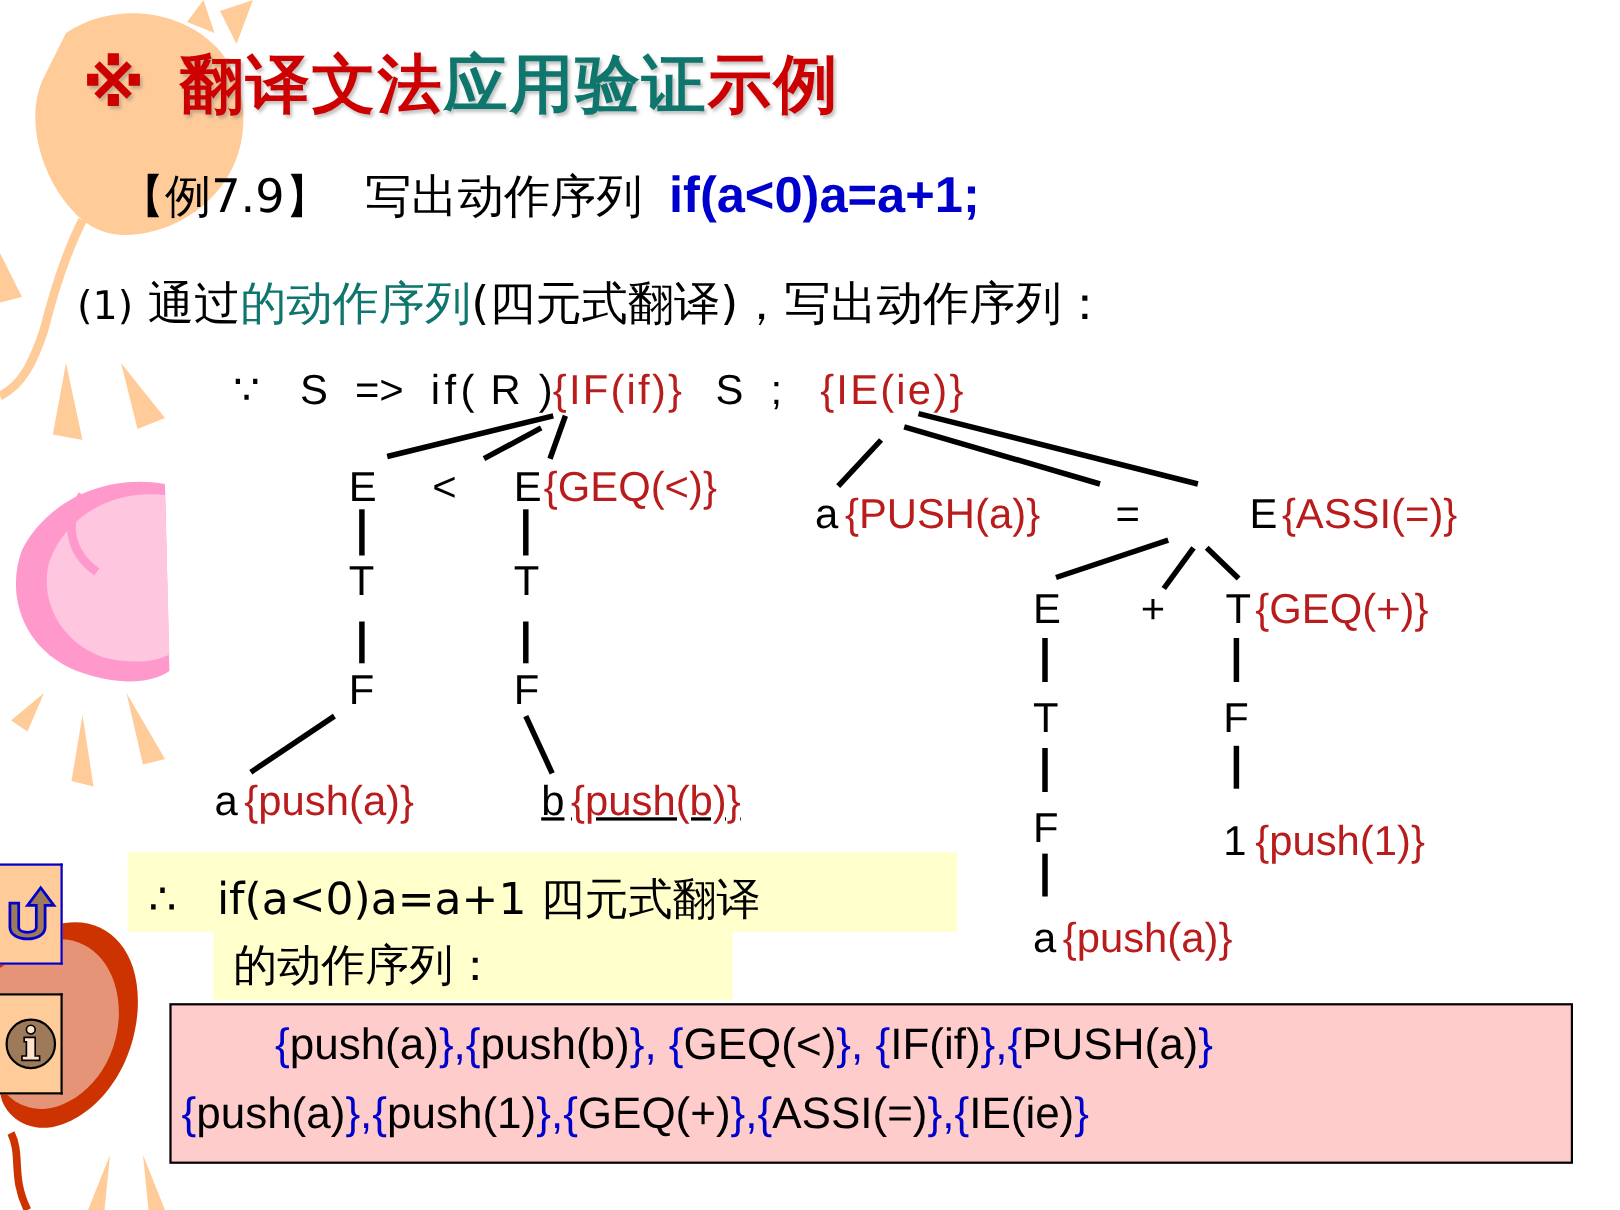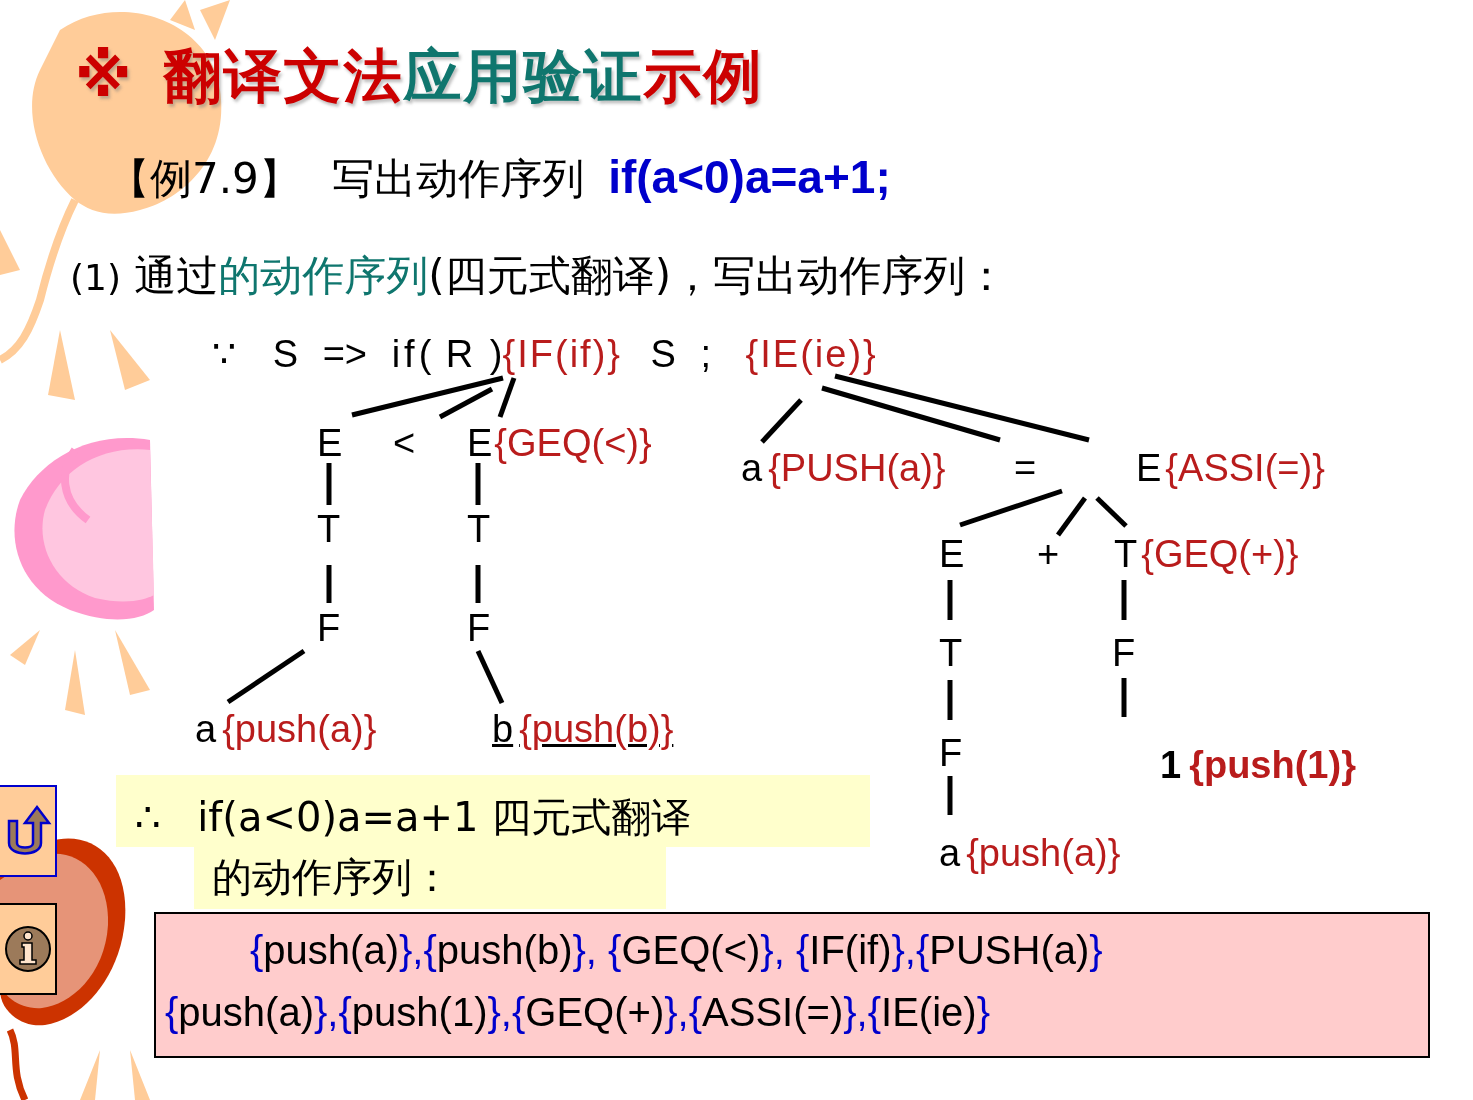--- a/index.html
+++ b/index.html
@@ -135,21 +135,21 @@
   <span>E</span><span class="brace" style="margin-left:4px;">{ASSI(=)}</span>
 </div>
 <div class="abs tree-text" style="left:939px;top:533px;">E</div>
 <div class="abs tree-text" style="left:1037px;top:533px;">+</div>
 <div class="abs tree-text" style="left:1114px;top:533px;">
   <span>T</span><span class="brace" style="margin-left:4px;">{GEQ(+)}</span>
 </div>
 <div class="abs tree-text" style="left:939px;top:632px;">T</div>
 <div class="abs tree-text" style="left:1112px;top:632px;">F</div>
 <div class="abs tree-text" style="left:939px;top:732px;">F</div>
-<div class="abs tree-text" style="left:1160px;top:744px;font-weight:bold;">
+<div class="abs tree-text" style="left:1112px;top:744px;">
   <span>1</span><span class="brace" style="margin-left:8px;">{push(1)}</span>
 </div>
 <div class="abs tree-text" style="left:939px;top:832px;">
   <span>a</span><span class="brace" style="margin-left:6px;">{push(a)}</span>
 </div>
 
 <div id="conclusion-box1" class="abs"></div>
 <div id="conclusion-box2" class="abs"></div>
 <div id="conclusion-l1" class="abs">
   <span>∴</span>

